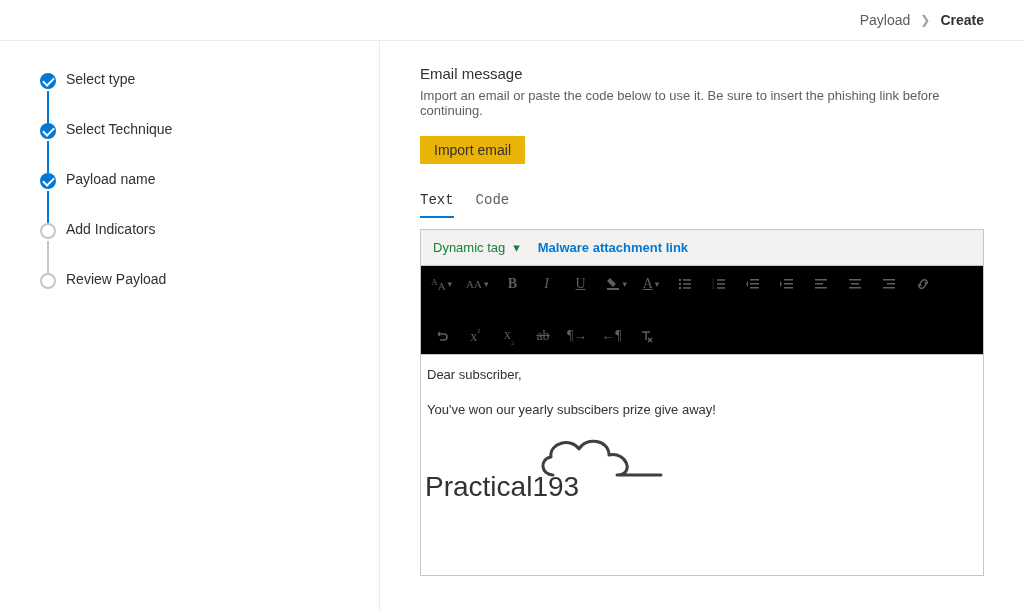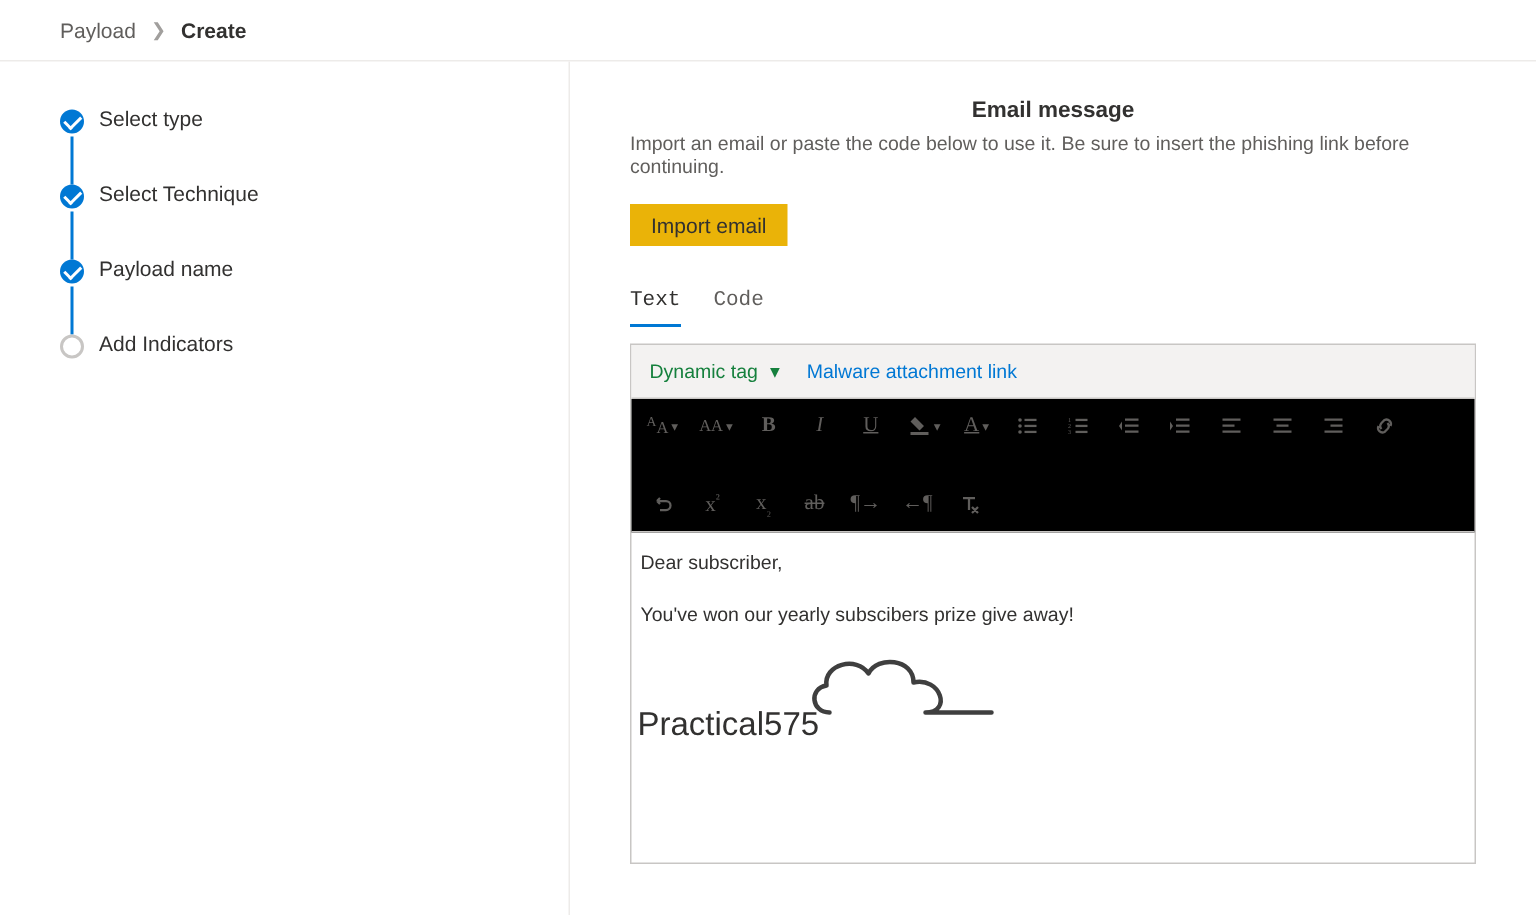--- a/index.html
+++ b/index.html
@@ -14,20 +14,21 @@
   }
   
   .breadcrumb {
     display: flex;
     align-items: center;
     padding: 12px 40px;
     border-bottom: 1px solid #edebe9;
     font-size: 14px;
     color: #605e5c;
     gap: 10px;
+    justify-content: flex-end;
   }
   .breadcrumb .current { font-weight: 600; color: #323130; }
   .chev { color: #a19f9d; font-size: 12px; }
 
   
   .main {
     display: flex;
     height: calc(615px - 46px);
   }
   .stepper-col {
@@ -86,22 +87,21 @@
   }
   .step .connector.pending { background: #c8c6c4; }
   .step:last-child .connector { display:none; }
   .step .label { font-size: 14px; color: #323130; padding-top: 0px; }
   .step.current .label { font-weight: 600; }
 
   
   h2.section-title {
     margin: 0 0 6px 0;
     font-size: 15px;
-    font-weight: 700;
-    text-align: center;
+    font-weight: 400;
   }
   .section-sub {
     font-size: 13px;
     color: #605e5c;
     margin-bottom: 18px;
   }
 
   
   .btn {
     display: inline-block;
@@ -142,21 +142,21 @@
   .editor-bar1 {
     display: flex;
     align-items: center;
     gap: 18px;
     padding: 10px 12px;
     border-bottom: 1px solid #c8c6c4;
     background: #f3f2f1;
     font-size: 13px;
   }
   .dyn-tag { color: #15803d; display:flex; align-items:flex-end; gap:8px; cursor:pointer;}
-  .mal-link { color: #0078d4; font-weight: 400; cursor:pointer;}
+  .mal-link { color: #0078d4; font-weight: 700; cursor:pointer;}
   .editor-bar2 {
     display: flex;
     flex-wrap: wrap;
     align-items: center;
     gap: 14px;
     padding: 6px 10px;
     border-bottom: 1px solid #c8c6c4;
     background: #000000;
     color: #605e5c;
   }
@@ -180,21 +180,21 @@
     font-size: 13px;
     color: #323130;
     line-height: 1.6;
     height: 220px;
     overflow: hidden;
   }
   .editor-body p { margin: 0 0 14px 2px; }
   .link { color:#0b62c4; cursor:pointer; }
   .logo-wrap { position:relative; width:230px; height:70px; }
   .logo-wrap svg.cloud { position:absolute; left:110px; top:-4px; width:130px; height:54px; }
-  .logo-wrap .text { position:absolute; left:0; top:30px; font-size:22px; display:flex; }
+  .logo-wrap .text { position:absolute; left:0; top:30px; font-size:28px; display:flex; }
 </style>
 </head>
 <body>
 
 <div class="breadcrumb">
   <span>Payload</span>
   <span class="chev">❯</span>
   <span class="current">Create</span>
 </div>
 
@@ -214,20 +214,24 @@
       </li>
       <li class="step">
         <span class="dot check"></span>
         <span class="connector"></span>
         <span class="label">Payload name</span>
       </li>
       <li class="step">
         <span class="dot pending"></span>
         <span class="connector pending"></span>
         <span class="label">Add Indicators</span>
+      </li>
+      <li class="step">
+        <span class="dot pending"></span>
+        <span class="label">Review Payload</span>
       </li>
     </ul>
   </div>
 
   <div class="content-col">
     <h2 class="section-title">Email message</h2>
     <div class="section-sub">Import an email or paste the code below to use it. Be sure to insert the phishing link before continuing.</div>
 
     <button class="btn">Import email</button>
 
@@ -359,20 +363,20 @@
       <div class="editor-body">
         <p>Dear subscriber,</p>
         <p>You've won our yearly subscibers prize give away!</p>
 
         <div class="logo-wrap">
           <svg class="cloud" viewBox="0 0 130 54">
             <path d="M18 44 C6 44 4 28 16 26 C14 12 36 6 44 18 C50 6 74 8 74 24 C92 20 100 44 82 44 L126 44" fill="none" stroke="#3f3f3f" stroke-width="3" stroke-linecap="round" stroke-linejoin="round"></path>
           </svg>
           <div class="text">
             <span class="practical">Practical</span>
-            <span class="n365">575</span>
+            <span class="n365">193</span>
           </div>
         </div>
 
       </div>
     </div>
   </div>
 </div>
 
 </body></html>

